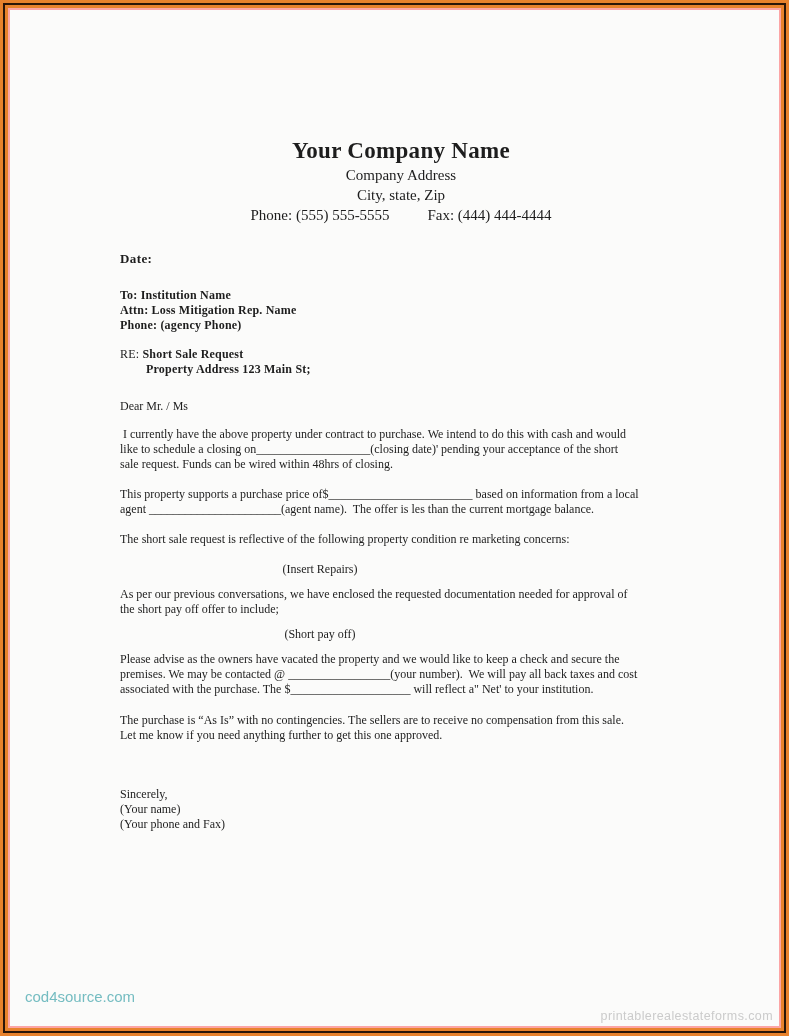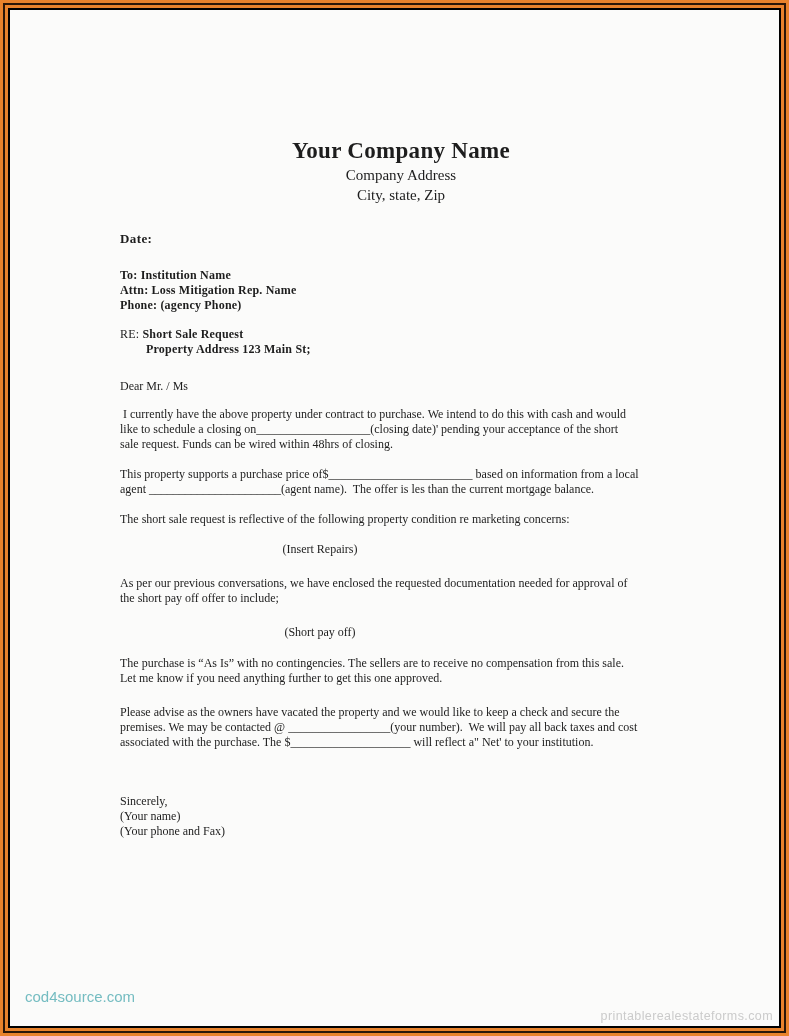--- a/index.html
+++ b/index.html
@@ -7,21 +7,21 @@
     width:789px;height:1036px;overflow:hidden;
     background:#ffffff;
     font-family:"Liberation Serif", serif;
   }
   
   .frame1{width:789px;height:1036px;box-sizing:border-box;border:3px solid #E8822C;}
   .frame2{width:100%;height:100%;box-sizing:border-box;border:2px solid #2B1608;}
   .frame3{width:100%;height:100%;box-sizing:border-box;border:3px solid #E8822C;}
   .frame4{
     width:100%;height:100%;box-sizing:border-box;
-    border:2px solid #000000;background:#FBFBFA;
+    border:2px solid #fca5a5;background:#FBFBFA;
     position:relative;overflow:hidden;
   }
 
   .letter{
     position:absolute;left:110px;top:127px;width:562px;
     font-size:12px;line-height:15px;color:#1d1d1d;
   }
 
   .letterhead{text-align:center;}
   .company-name{font-size:23px;font-weight:bold;line-height:28px;letter-spacing:.3px;}
@@ -35,21 +35,21 @@
 
   .re-block{margin-top:14px;font-weight:bold;letter-spacing:.2px;}
   .re-block div{line-height:15px;}
   .re-label{font-weight:normal;}
   .re-indent{padding-left:26px;}
 
   .salutation{margin-top:22px;line-height:15px;}
 
   p{margin:0;}
   .para{white-space:pre-wrap;font-family:Liberation Serif, serif;}
-  .mt13{margin-top:13px;} .mt14{margin-top:19px;}
+  .mt13{margin-top:13px;} .mt14{margin-top:10px;}
   .mt15{margin-top:15px;} .mt16{margin-top:16px;}
 
   .centered{width:400px;text-align:center;}
 
   .closing{margin-top:44px;}
   .closing div{line-height:15px;}
 
   .wm-left{
     position:absolute;left:15px;top:978px;
     font-family:"Liberation Sans", sans-serif;
@@ -68,20 +68,24 @@
   <div class="frame2">
     <div class="frame3">
       <div class="frame4">
 
         <div class="letter">
 
           <div class="letterhead">
             <div class="company-name">Your Company Name</div>
             <div class="addr">Company Address</div>
             <div class="addr">City, state, Zip</div>
+            <div class="addr">
+              <span>Phone: (555) 555-5555</span>
+              <span class="fax-part">Fax: (444) 444-4444</span>
+            </div>
           </div>
 
           <div class="date">Date:</div>
 
           <div class="recipient">
             <div>To: Institution Name</div>
             <div>Attn: Loss Mitigation Rep. Name</div>
             <div>Phone: (agency Phone)</div>
           </div>
 
@@ -98,25 +102,25 @@
           <p class="para mt13"> I currently have the above property under contract to purchase. We intend to do this with cash and would
 like to schedule a closing on___________________(closing date)' pending your acceptance of the short
 sale request. Funds can be wired within 48hrs of closing.</p>
           <p class="para mt15">This property supports a purchase price of$________________________ based on information from a local
 agent ______________________(agent name).  The offer is les than the current mortgage balance.</p>
           <p class="para mt15">The short sale request is reflective of the following property condition re marketing concerns:</p>
           <p class="centered mt15">(Insert Repairs)</p>
           <p class="para mt14">As per our previous conversations, we have enclosed the requested documentation needed for approval of
 the short pay off offer to include;</p>
           <p class="centered mt14">(Short pay off)</p>
-          <p class="para mt16">The purchase is “As Is” with no contingencies. The sellers are to receive no compensation from this sale.
-Let me know if you need anything further to get this one approved.</p>
           <p class="para mt14">Please advise as the owners have vacated the property and we would like to keep a check and secure the
 premises. We may be contacted @ _________________(your number).  We will pay all back taxes and cost
 associated with the purchase. The $____________________ will reflect a" Net' to your institution.</p>
+          <p class="para mt16">The purchase is “As Is” with no contingencies. The sellers are to receive no compensation from this sale.
+Let me know if you need anything further to get this one approved.</p>
 
           <div class="closing">
             <div>Sincerely,</div>
             <div>(Your name)</div>
             <div>(Your phone and Fax)</div>
           </div>
 
         </div>
 
         <div class="wm-left">cod4source.com</div>

